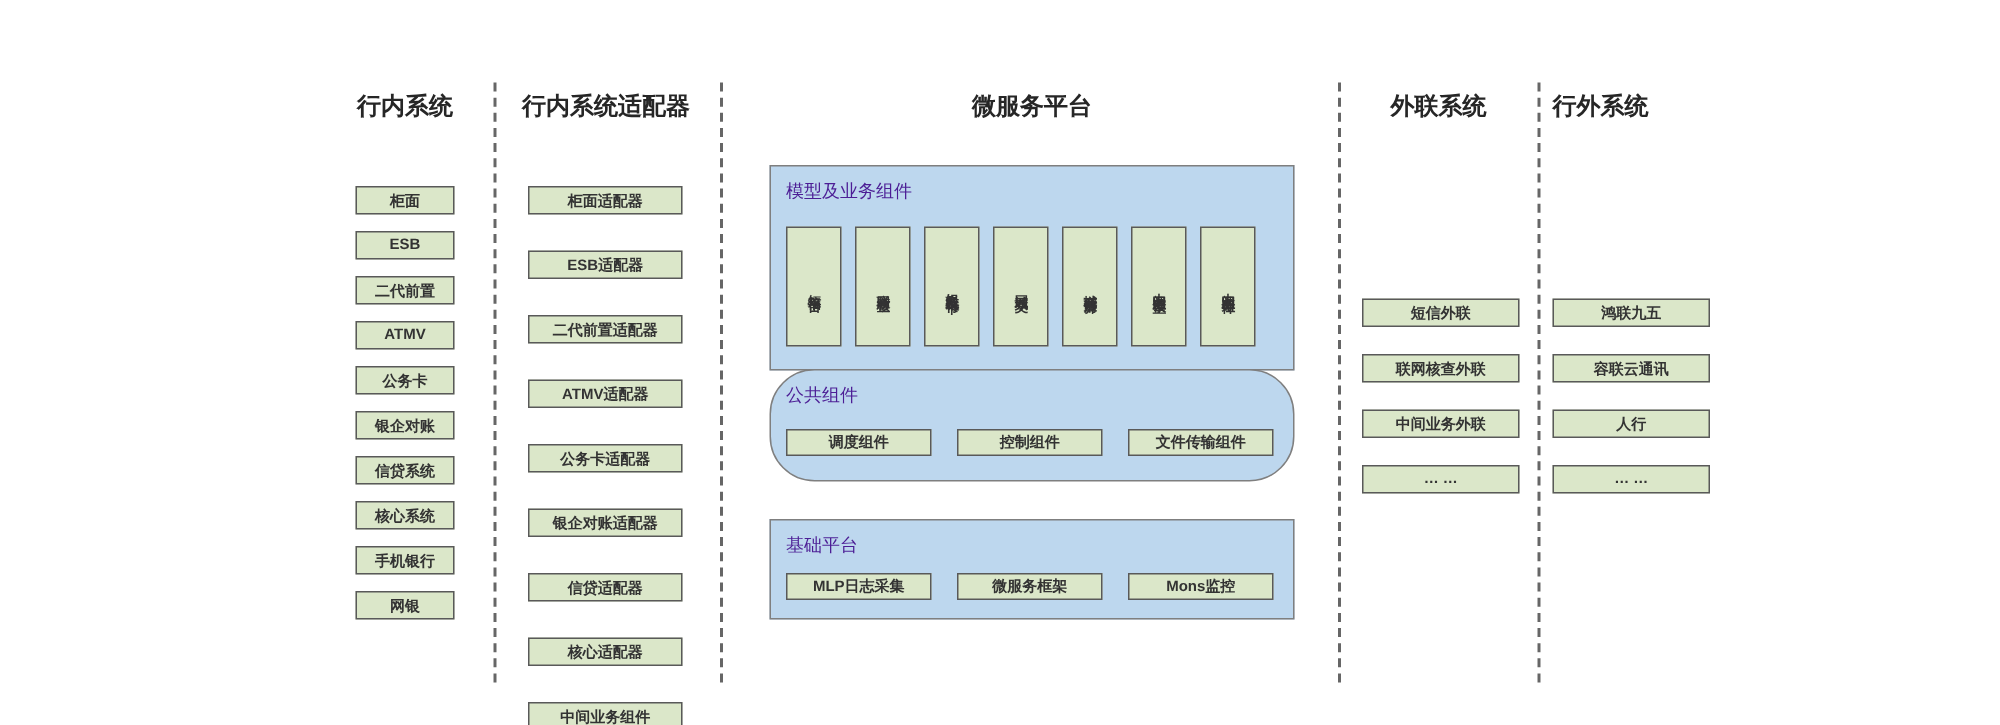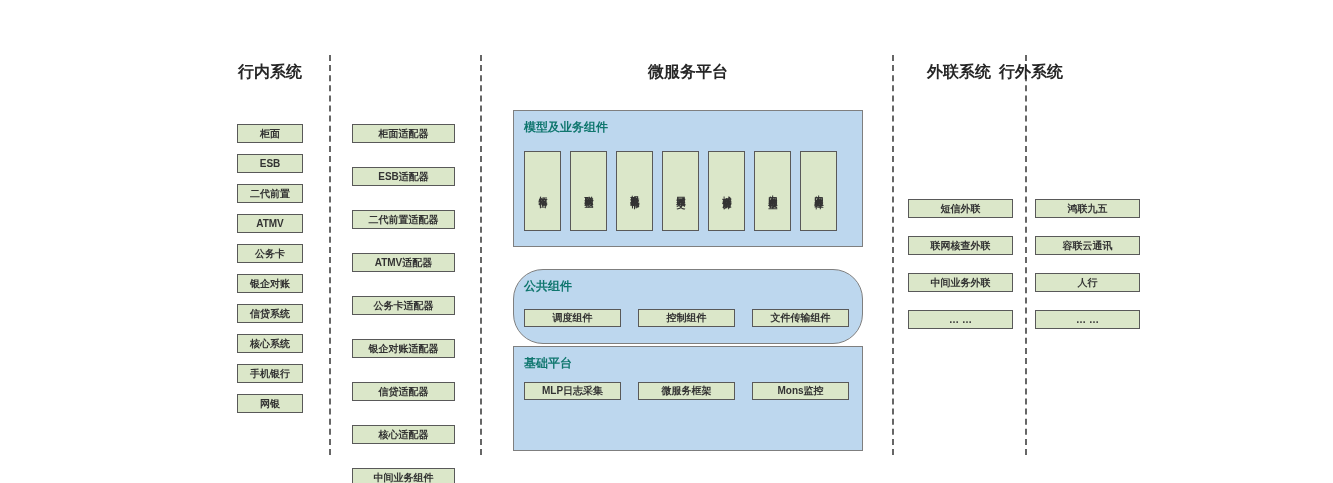--- a/index.html
+++ b/index.html
@@ -11,43 +11,43 @@
   .d1 { left:329px; } .d2 { left:480px; } .d3 { left:892px; } .d4 { left:1025px; }
 
   .col-header {
     position:absolute; top:50px; height:20px; line-height:20px;
     font-size:16px; font-weight:bold; color:#262626; text-align:center; white-space:nowrap;
   }
   .h-internal { left:205px; width:130px; }
   .h-adapters { left:339px; width:130px; }
   .h-platform { left:513px; width:350px; }
   .h-external { left:894px; width:130px; }
-  .h-outside  { left:966px; width:130px;font-family:Liberation Serif, serif; }
+  .h-outside  { left:1002px; width:130px;font-family:Liberation Serif, serif; }
 
   .boxes { position:absolute; display:flex; flex-direction:column; align-items:stretch; }
   .col1 { left:237px; top:112px; width:66px;  gap:11px; }
   .col2 { left:352px; top:112px; width:103px; gap:24px; }
   .col4 { left:908px; top:187px; width:105px; gap:18px; }
   .col5 { left:1035px; top:187px; width:105px; gap:18px;align-items:flex-end; }
 
   .box {
     box-sizing:border-box; height:19px; width:100%;
     background:#dbe7c9; border:1px solid #595959; color:#333333;
     font-size:10px; font-weight:bold;
     display:flex; align-items:center; justify-content:center; white-space:nowrap;
   }
 
   .panel {
     position:absolute; left:513px; width:350px; box-sizing:border-box;
     background:#bdd7ee; border:1px solid #7f7f7f;
   }
   .panel-model  { top:98px;  height:137px; }
-  .panel-common { top:257px; height:75px;border-radius:30px;  }
-  .panel-base   { top:334px; height:105px;  }
-  .panel-label  { position:absolute; left:10px; top:8px; font-size:12px; color:#0f766e; white-space:nowrap;font-weight:bold; }
+  .panel-common { top:234px; height:75px;border-radius:30px;  }
+  .panel-base   { top:334px; height:67px;  }
+  .panel-label  { position:absolute; left:10px; top:8px; font-size:12px; color:#4c1d95; white-space:nowrap; }
 
   .vboxes { position:absolute; left:10px; top:40px; display:flex; gap:9px; }
   .vbox {
     box-sizing:border-box; width:37px; height:80px;
     background:#dbe7c9; border:1px solid #595959; color:#333333;
     font-size:9px; font-weight:bold; letter-spacing:1px;
     writing-mode:vertical-rl; text-orientation:upright;
     display:flex; align-items:center; justify-content:center;
   }
 
@@ -67,20 +67,21 @@
 <body>
 
 <div class="canvas">
 
   <div class="divider d1"></div>
   <div class="divider d2"></div>
   <div class="divider d3"></div>
   <div class="divider d4"></div>
 
   <div class="col-header h-internal">行内系统</div>
+  <div class="col-header h-adapters">行内系统适配器</div>
   <div class="col-header h-platform">微服务平台</div>
   <div class="col-header h-external">外联系统</div>
   <div class="col-header h-outside">行外系统</div>
 
   <div class="boxes col1">
       <div class="box">柜面</div>
       <div class="box">ESB</div>
       <div class="box">二代前置</div>
       <div class="box">ATMV</div>
       <div class="box">公务卡</div>

